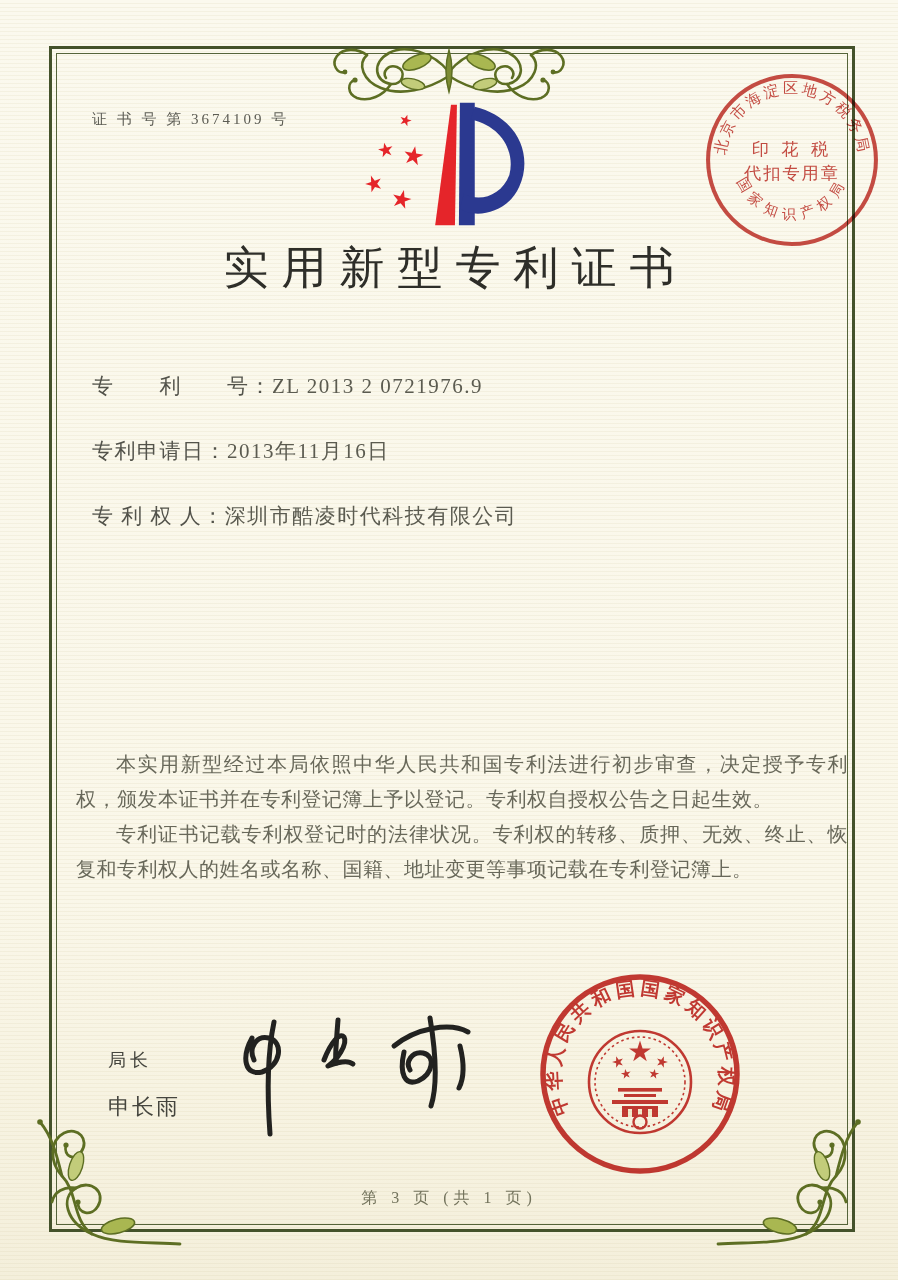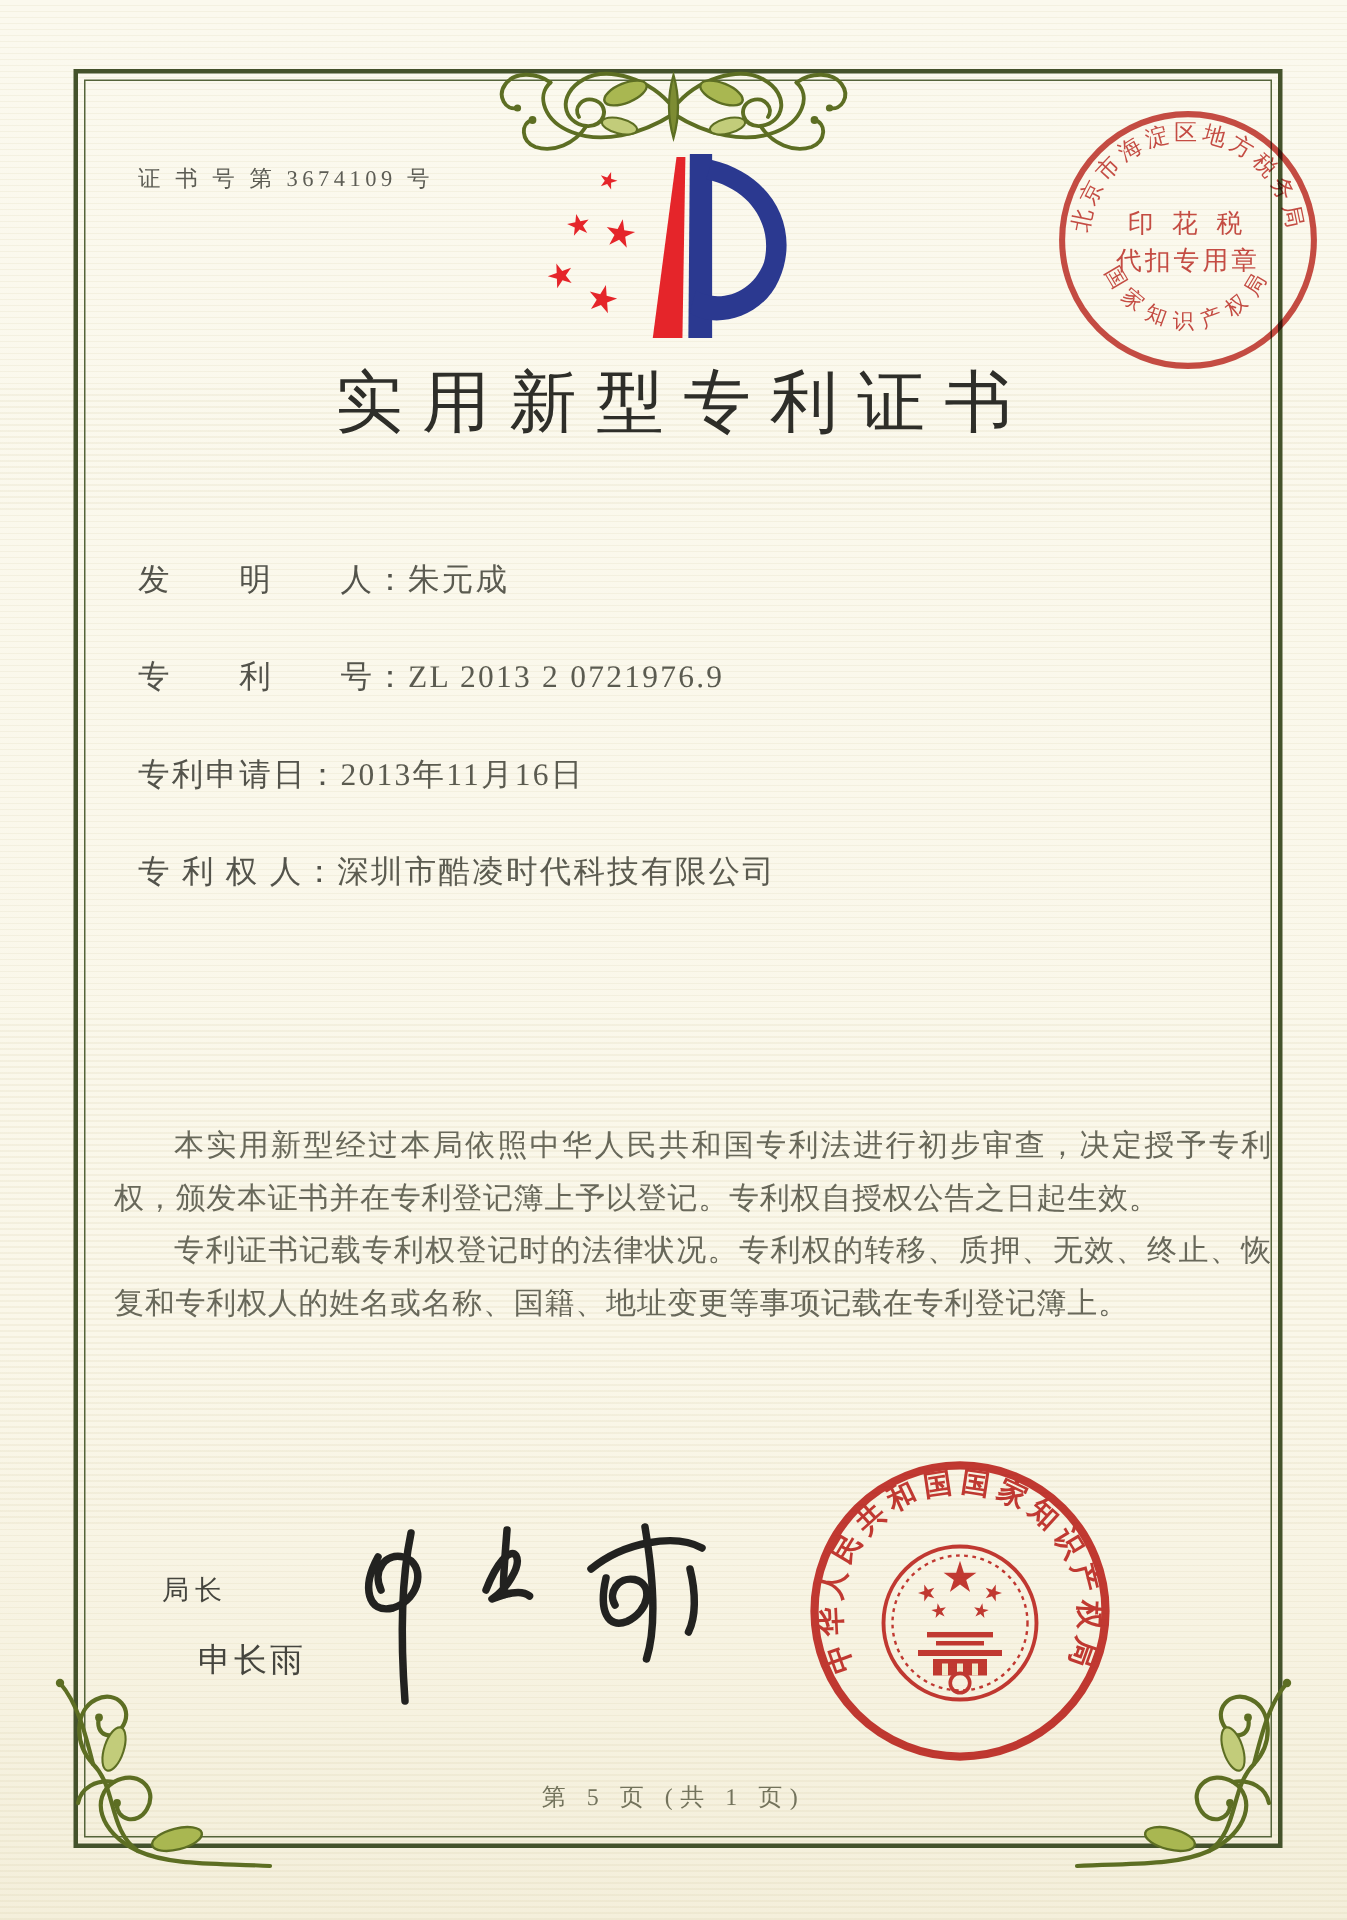--- a/index.html
+++ b/index.html
@@ -54,21 +54,21 @@
   .body-text p {
     font-size:20px; line-height:35px; text-indent:2em; text-align:justify;
     color:#68685a; letter-spacing:0.5px;
   }
   
   .sig-title { position:absolute; left:108px; top:1048px; font-size:18px;
                letter-spacing:4px; color:#45453e;
                font-family:"Liberation Sans","DejaVu Sans",sans-serif; }
   .sig-name  { position:absolute; left:108px; top:1092px; font-size:22px;
                letter-spacing:2px; color:#45453e;
-               font-family:"Liberation Sans","DejaVu Sans",sans-serif;margin-left:24px; }
+               font-family:"Liberation Sans","DejaVu Sans",sans-serif; }
   .sig-hand  { position:absolute; left:212px; top:1002px; width:296px; height:140px; }
   
   .authority-seal {
     position:absolute; left:536px; top:970px; width:208px; height:208px;
     z-index:4; opacity:.96; mix-blend-mode:multiply;
   }
   .seal-date {
     position:absolute; left:552px; top:1116px; z-index:6;
     font-size:21px; letter-spacing:2px; color:#c23a34; white-space:nowrap;
     mix-blend-mode:multiply;
@@ -164,23 +164,20 @@
     <text font-size="14" fill="#c4403a" letter-spacing="6">
       <textPath href="#taxBot" startOffset="50%" text-anchor="middle">国家知识产权局</textPath>
     </text>
     <text x="89" y="84" text-anchor="middle" font-size="17" fill="#c4403a" letter-spacing="4">印 花 税</text>
     <text x="89" y="108" text-anchor="middle" font-size="17" fill="#c4403a" letter-spacing="2">代扣专用章</text>
   </svg>
 
   <div class="title">实用新型专利证书</div>
 
   <div class="fields">
-    <div class="field">
-      <span class="lbl">发　　明　　人：</span><span class="val">朱元成</span>
-    </div>
     <div class="field">
       <span class="lbl">专　　利　　号：</span><span class="val">ZL 2013 2 0721976.9</span>
     </div>
     <div class="field">
       <span class="lbl">专利申请日：</span><span class="val">2013年11月16日</span>
     </div>
     <div class="field">
       <span class="lbl">专 利 权 人：</span><span class="val">深圳市酷凌时代科技有限公司</span>
     </div>
   </div>
@@ -227,15 +224,15 @@
       </g>
       <g fill="#faf7e9">
         <rect x="92" y="139" width="4" height="8"></rect>
         <rect x="102" y="139" width="4" height="8"></rect>
         <rect x="112" y="139" width="4" height="8"></rect>
       </g>
       <circle cx="104" cy="152" r="6.5" fill="none" stroke="#c5332f" stroke-width="2.4"></circle>
     </g>
   </svg>
 
-  <div class="page-footer">第 5 页 (共 1 页)</div>
+  <div class="page-footer">第 3 页 (共 1 页)</div>
 
 </div>
 
 </body></html>

